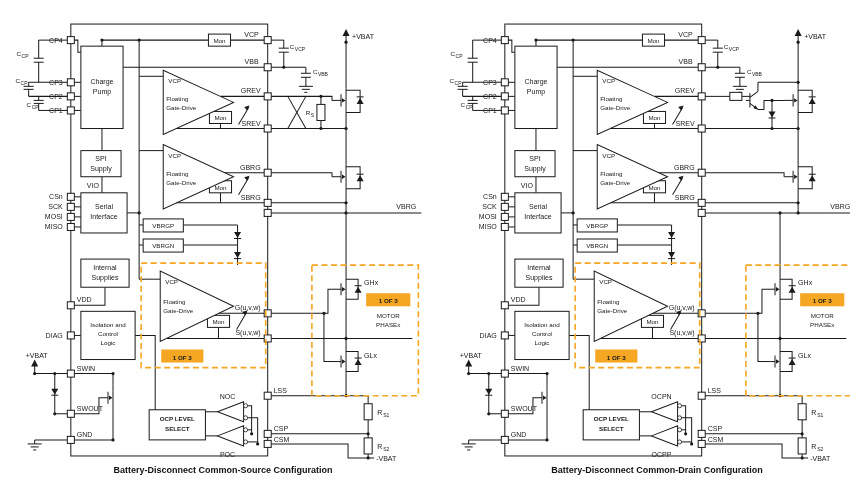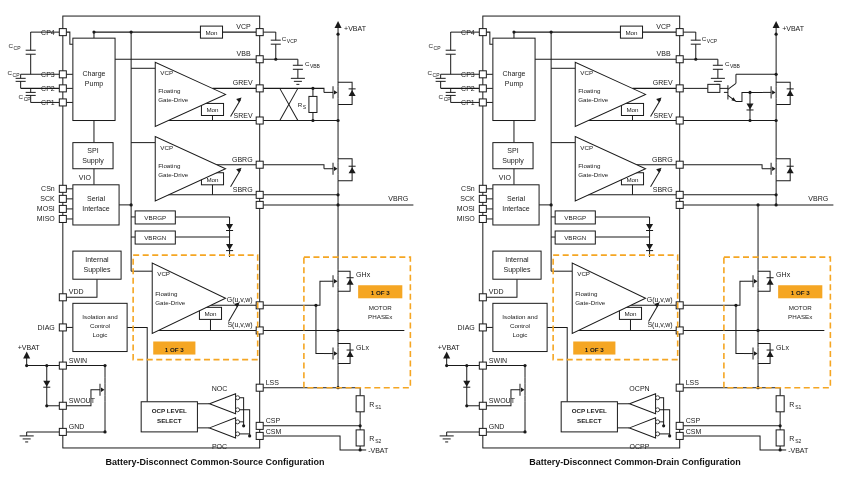--- a/index.html
+++ b/index.html
@@ -1,18 +1,18 @@
 <!DOCTYPE html>
 <html><head>
 <meta charset="utf-8">
 <style>
   html,body{margin:0;padding:0;background:#ffffff;}
   body{width:850px;height:490px;overflow:hidden;font-family:"Liberation Sans",sans-serif;}
   .stage{display:flex;justify-content:space-between;padding:4px 6px 0 6px;box-sizing:border-box;width:850px;}
-  figure.panel{margin:0;width:418px;}
+  figure.panel{margin:8px;width:418px;}
   .caption{text-align:center;font-size:9px;font-weight:bold;color:#111;margin-top:1px;}
   svg{display:block;}
   .wire{stroke:#1a1a1a;stroke-width:1;fill:none;}
   .blk{fill:#ffffff;stroke:#1a1a1a;stroke-width:1;}
   .pin{fill:#ffffff;stroke:#1a1a1a;stroke-width:1;}
   .tri{fill:#ffffff;stroke:#1a1a1a;stroke-width:1;}
   text{fill:#1a1a1a;}
   .t7{font-size:7px;}
   .t6{font-size:6.2px;}
   .t5{font-size:5px;}

